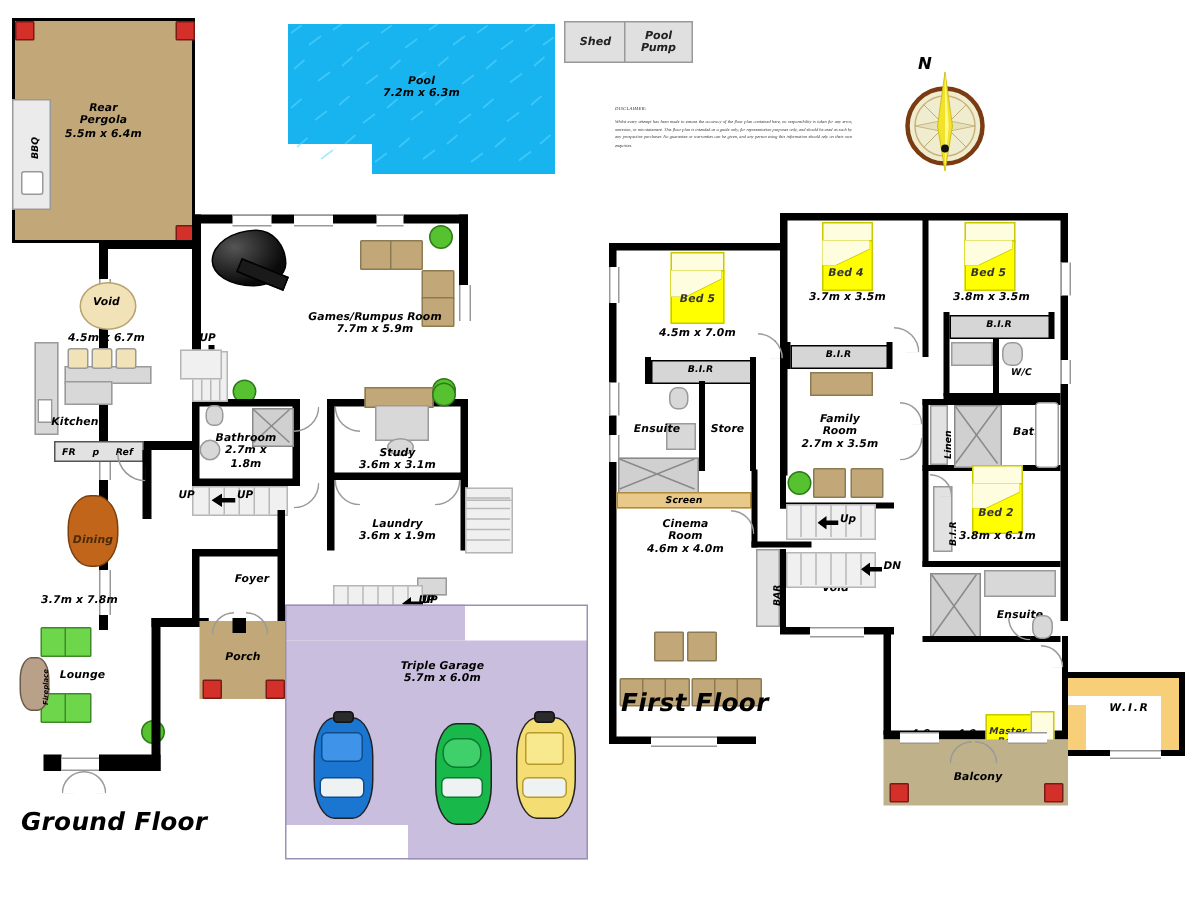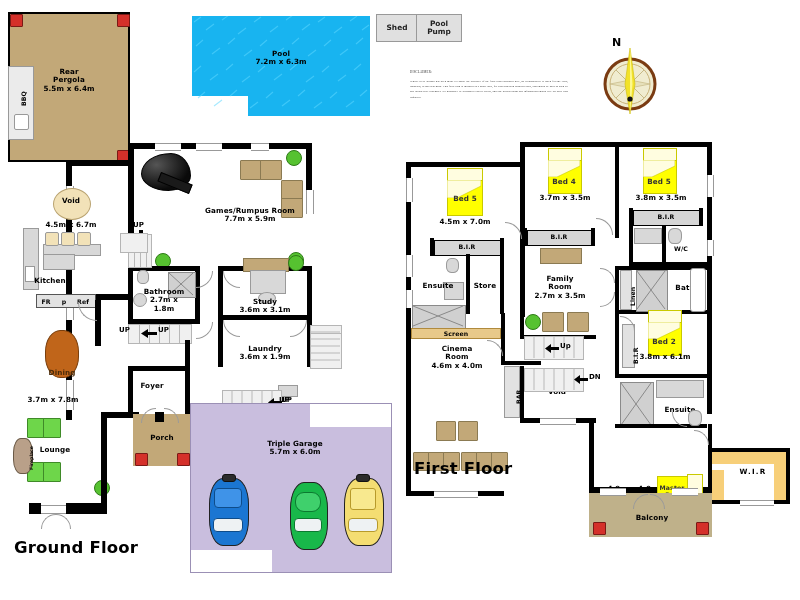--- a/index.html
+++ b/index.html
@@ -1,17 +1,17 @@
 <!DOCTYPE html>
 <html><head>
 <meta charset="utf-8">
 <style>
   html,body{margin:0;padding:0;background:#fff;}
   body{width:800px;height:600px;overflow:hidden;font-family:"DejaVu Sans",sans-serif;}
-  #plan{position:relative;width:800px;height:600px;background:#ffffff;}
+  #plan{position:relative;width:800px;height:600px;background:#ffffff;font-style:italic;}
 
   
   .abs{position:absolute;box-sizing:border-box;}
   .wall{position:absolute;background:#000;}
   .lbl{position:absolute;font-weight:bold;color:#000;text-align:center;line-height:1.15;
        white-space:pre-line;letter-spacing:.1px;}
   .lbl-sm{font-size:7.2px;}
   .lbl-xs{font-size:6.2px;}
   .floor-title{position:absolute;font-size:16.5px;font-weight:bold;color:#000;letter-spacing:.2px;}
 
@@ -170,21 +170,21 @@
     <div class="abs" style="left:25px;top:266px;width:10px;height:16px;background:#fff;border:1px solid #999;"></div>
     <div class="lbl lbl-sm" style="left:20px;top:277px;width:60px;">Kitchen</div>
     <div class="wall" style="left:36px;top:294px;width:94px;height:6px;"></div>
     <div class="abs fill-grey" style="left:36px;top:294px;width:60px;height:14px;border:1px solid #555;"></div>
     <div class="lbl lbl-xs" style="left:37px;top:298px;width:18px;">FR</div>
     <div class="lbl lbl-xs" style="left:57px;top:298px;width:14px;">p</div>
     <div class="lbl lbl-xs" style="left:73px;top:298px;width:20px;">Ref</div>
 
     <div class="wall" style="left:95px;top:300px;width:6px;height:46px;"></div>
     <div class="table-d" style="left:45px;top:330px;width:32px;height:46px;border-radius:45%;"></div>
-    <div class="lbl lbl-sm" style="left:40px;top:369px;width:44px;color:#4a2a08;">Dining</div>
+    <div class="lbl lbl-sm" style="left:40px;top:356px;width:44px;color:#4a2a08;">Dining</div>
     <div class="door" style="left:78px;top:302px;width:18px;height:18px;border-top:none;border-right:none;"></div>
 
     <div class="lbl lbl-sm" style="left:18px;top:396px;width:70px;">3.7m x 7.8m</div>
     <div class="sofa-g" style="left:27px;top:418px;width:16px;height:18px;"></div>
     <div class="sofa-g" style="left:43px;top:418px;width:16px;height:18px;"></div>
     <div class="sofa-g" style="left:27px;top:462px;width:16px;height:18px;"></div>
     <div class="sofa-g" style="left:43px;top:462px;width:16px;height:18px;"></div>
     <div class="fireplace" style="left:13px;top:438px;width:18px;height:34px;"></div>
     <div class="vtext" style="left:29px;top:470px;font-size:4.6px;">Fireplace</div>
     <div class="lbl lbl-sm" style="left:28px;top:446px;width:54px;">Lounge</div>
@@ -294,21 +294,21 @@
     <div class="arrow" style="left:279px;top:396px;">
       <span>UP</span>
     </div>
     <svg class="abs" style="left:268px;top:398px;width:14px;height:9px;">
       <polygon points="0,4.5 6,0 6,3 14,3 14,6 6,6 6,9" fill="#000"></polygon>
     </svg>
 
     <div class="wall" style="left:128px;top:366px;width:5px;height:48px;"></div>
     <div class="wall" style="left:128px;top:366px;width:62px;height:5px;"></div>
     <div class="wall" style="left:185px;top:340px;width:5px;height:74px;"></div>
-    <div class="lbl lbl-sm" style="left:124px;top:382px;width:56px;">Foyer</div>
+    <div class="lbl lbl-sm" style="left:140px;top:382px;width:56px;">Foyer</div>
     <div class="wall" style="left:107px;top:412px;width:32px;height:6px;"></div>
 
     <div class="abs fill-pergola" style="left:133px;top:414px;width:57px;height:52px;"></div>
     <div class="lbl lbl-sm" style="left:134px;top:434px;width:56px;">Porch</div>
     <div class="pot" style="left:135px;top:453px;width:11px;height:11px;"></div>
     <div class="pot" style="left:177px;top:453px;width:11px;height:11px;"></div>
     <div class="wall" style="left:155px;top:412px;width:9px;height:10px;"></div>
     <div class="door" style="left:141px;top:408px;width:14px;height:14px;border-bottom:none;border-right:none;border-radius:100% 0 0 0;"></div>
     <div class="door" style="left:164px;top:408px;width:14px;height:14px;border-bottom:none;border-left:none;border-radius:0 100% 0 0;"></div>
 

